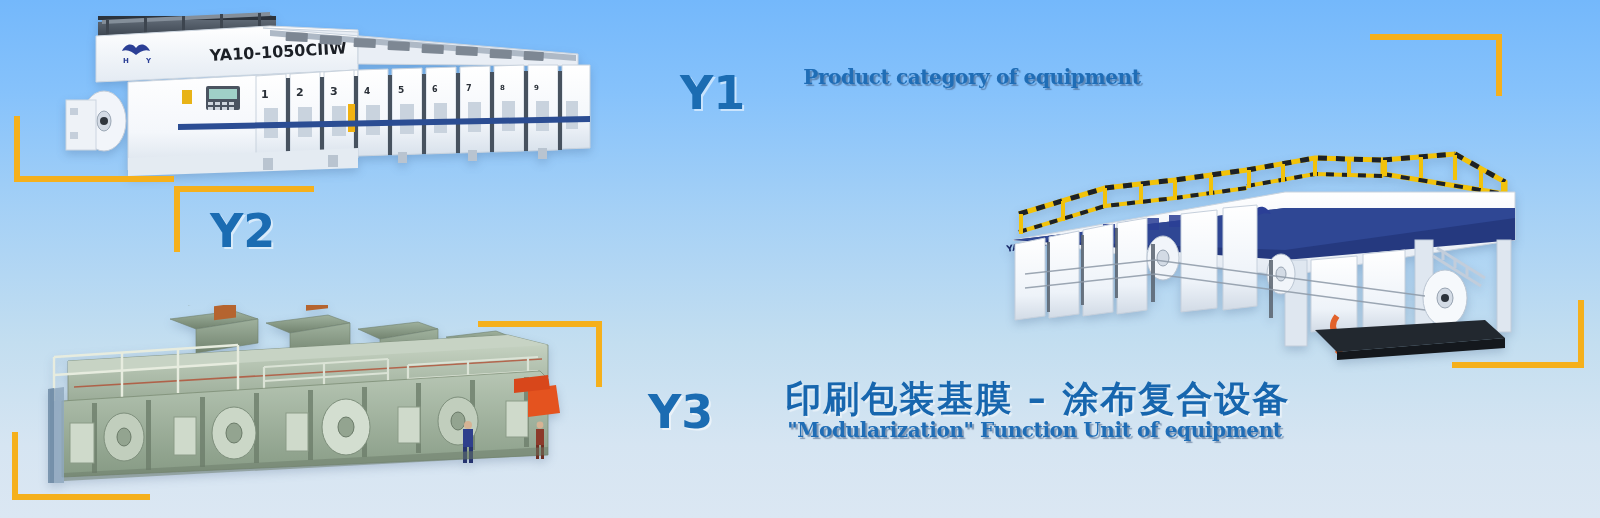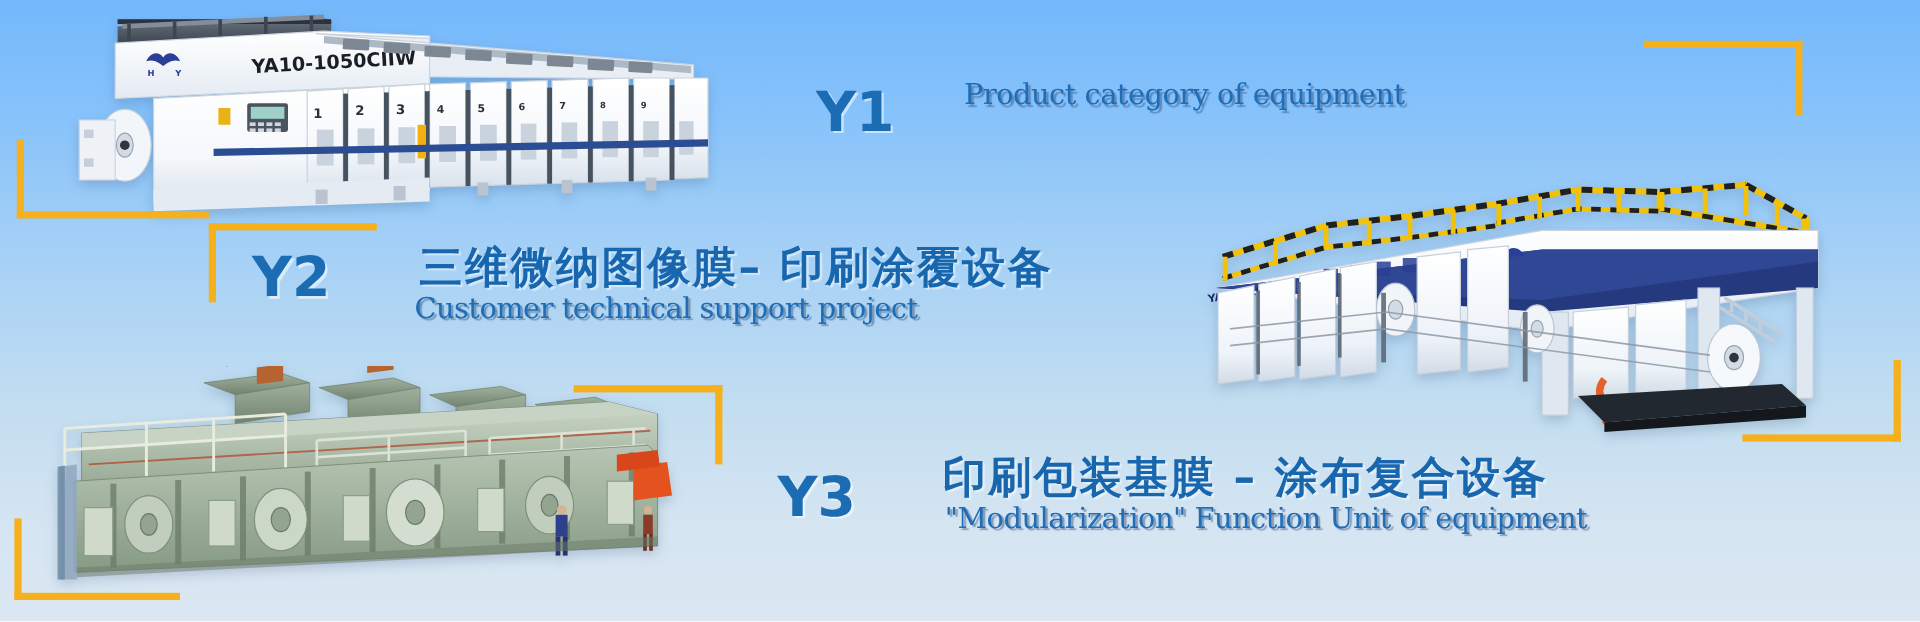--- a/index.html
+++ b/index.html
@@ -56,22 +56,22 @@
     font-family: "DejaVu Sans", "Liberation Sans", sans-serif;
     font-weight: 700;
     font-size: 36px;
     line-height: 1.12;
     color: #1766ae;
     letter-spacing: 2px;
     text-shadow: 2px 2px 1px rgba(255,255,255,0.5);
   }
   .en-line {
     font-family: "DejaVu Serif", "Liberation Serif", serif;
-    font-weight: 400;
-    font-size: 24px;
+    font-weight: 700;
+    font-size: 20px;
     line-height: 1.1;
     color: #1f6db6;
     letter-spacing: -0.4px;
     text-shadow: 2px 2px 1px rgba(60,90,130,0.55);
   }
 
   
   .machine { position: absolute; }
 
   
@@ -495,26 +495,22 @@
 
   <div class="bracket" style="left:12px; top:432px; width:138px; height:68px; border-left-width:6px; border-bottom-width:6px;"></div>
 
   <div class="txt-block" style="left:680px; top:70px;">
     <div class="ycode">Y1</div>
     <div class="txt-lines" style="margin-left:58px; margin-top:-4px;">
       <div class="en-line">Product category of equipment</div>
     </div>
   </div>
 
-  <div class="txt-block" style="left:210px; top:208px;gap:26px;">
+  <div class="txt-block" style="left:210px; top:208px;">
     <div class="ycode">Y2</div>
-    <div class="txt-lines" style="margin-left:48px; margin-top:-4px;">
-      <div class="cn-line">三维微纳图像膜– 印刷涂覆设备</div>
-      <div class="en-line" style="margin-left:-4px;">Customer technical support project</div>
-    </div>
   </div>
 
   <div class="txt-block" style="left:648px; top:383px;align-items:center;">
     <div class="ycode">Y3</div>
     <div class="txt-lines" style="margin-left:72px; margin-top:-4px;">
       <div class="cn-line">印刷包装基膜 –  涂布复合设备</div>
       <div class="en-line" style="margin-left:2px;">"Modularization" Function Unit of equipment</div>
     </div>
   </div>
 

